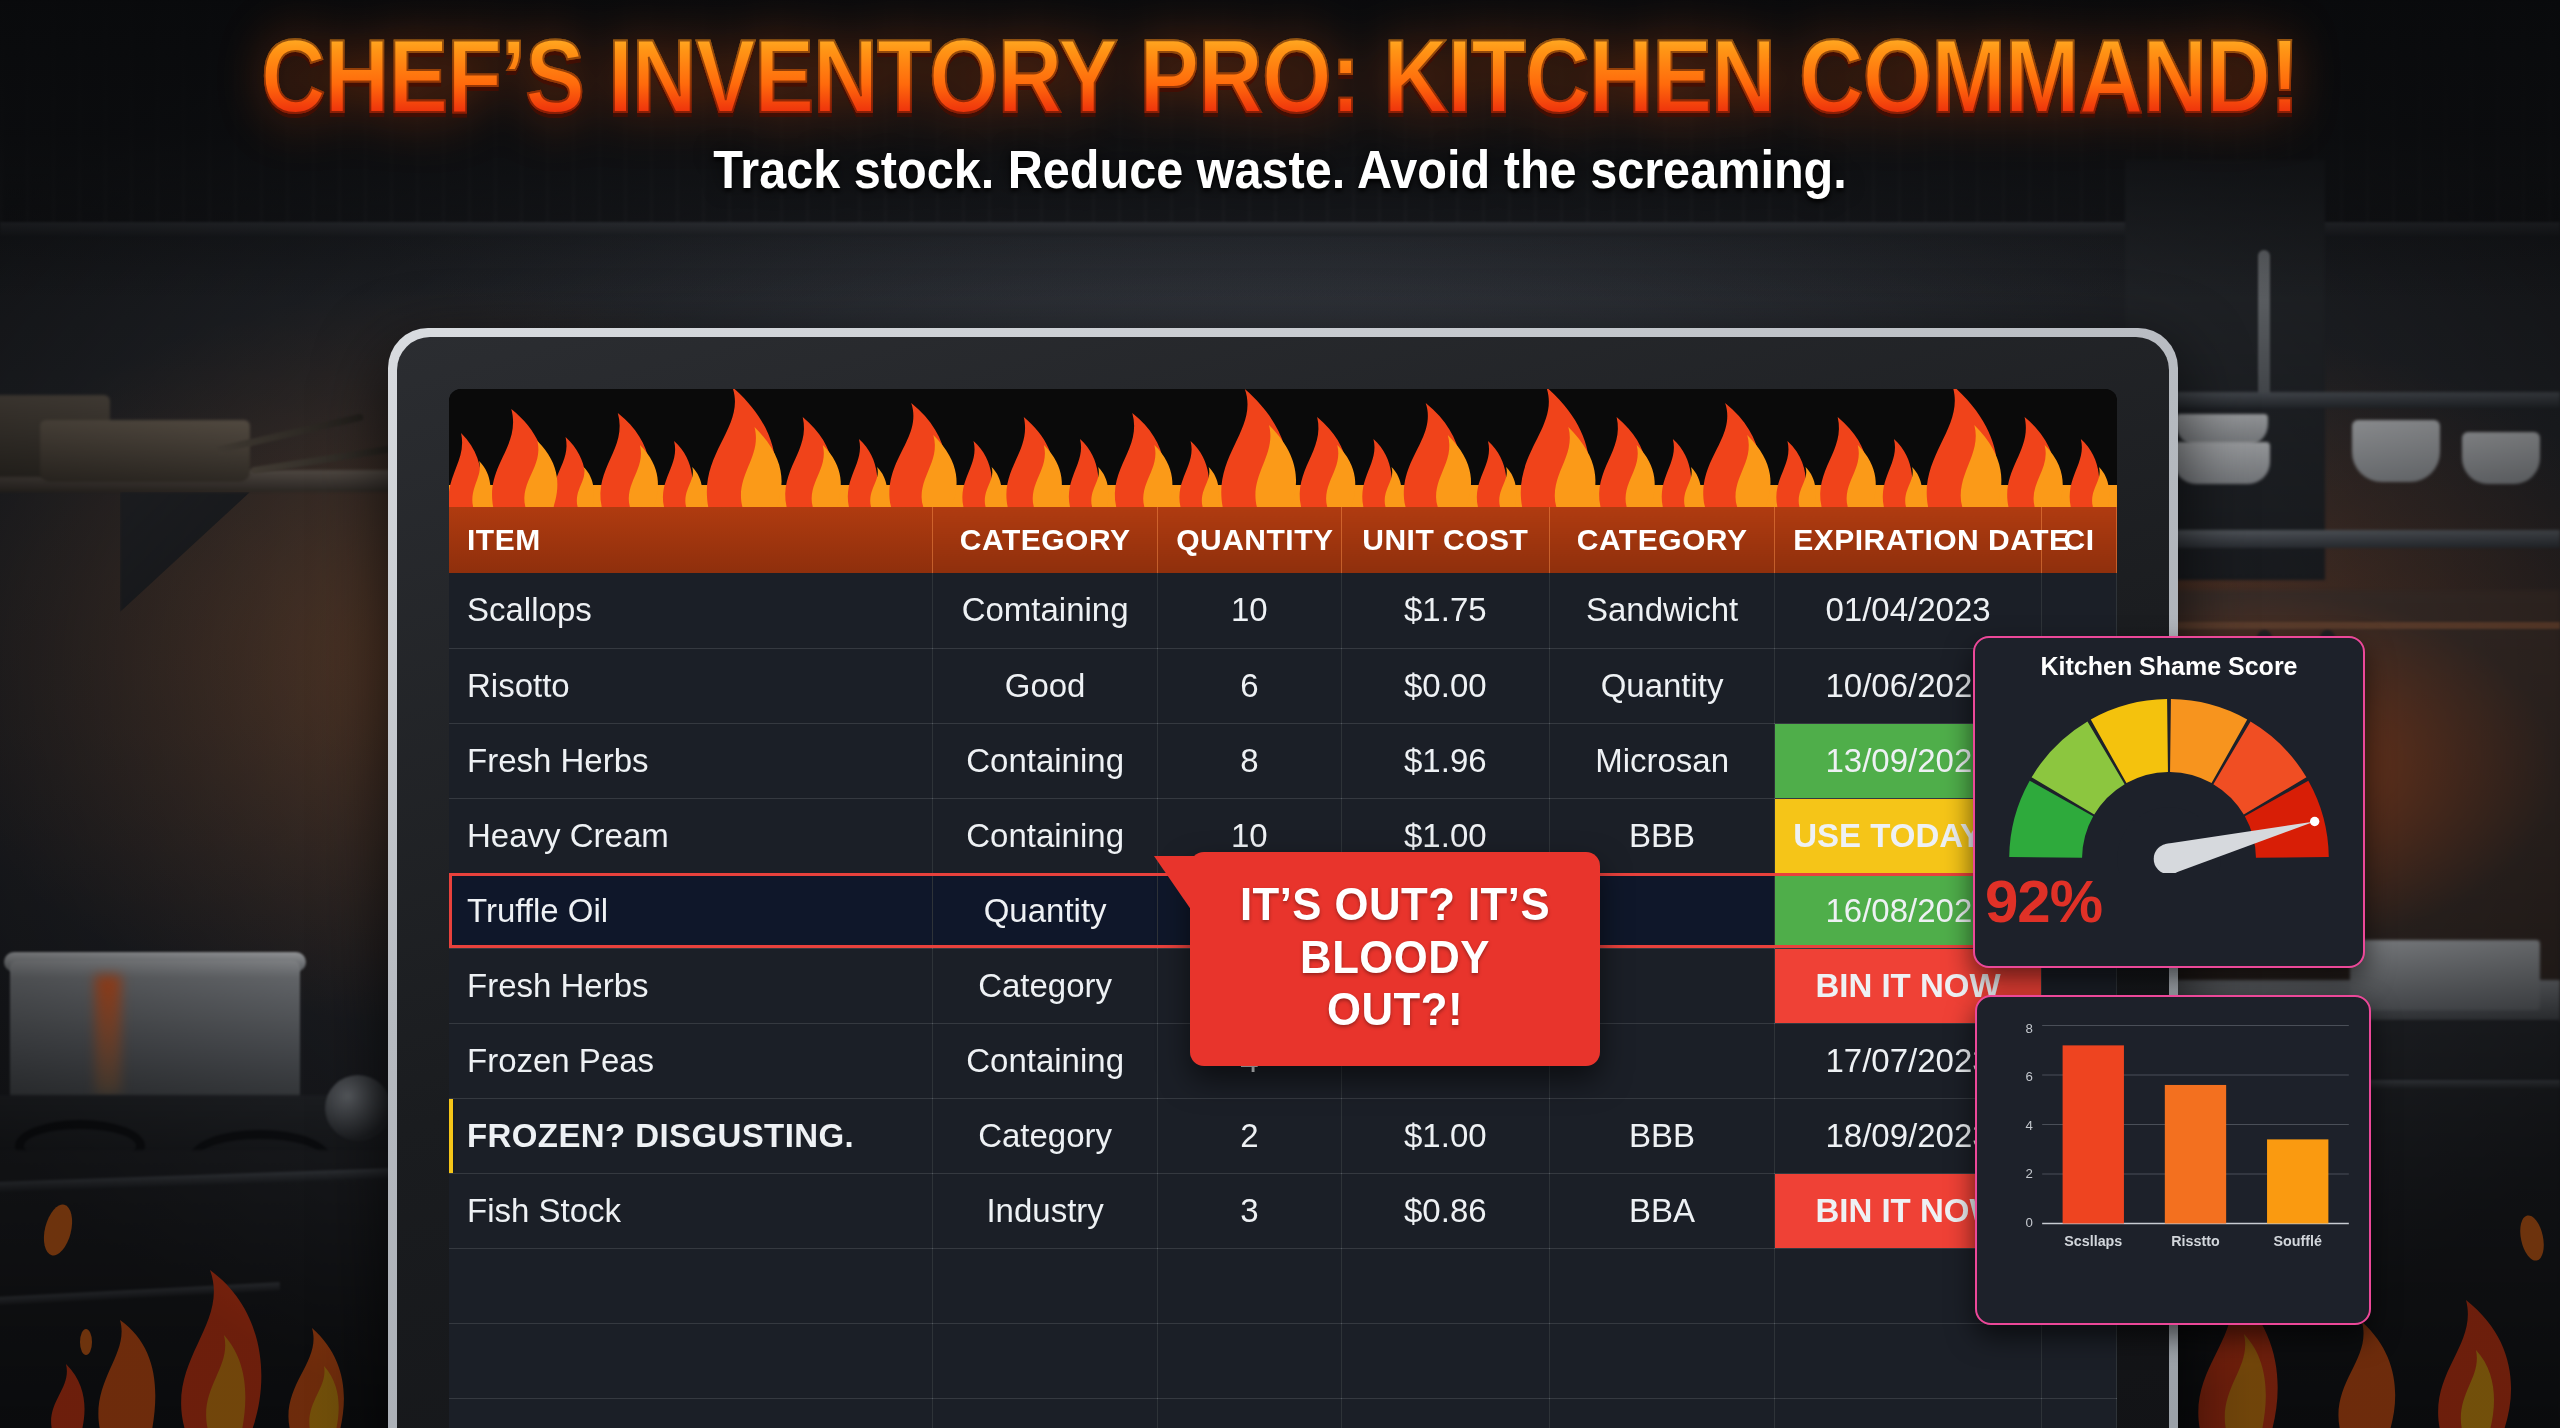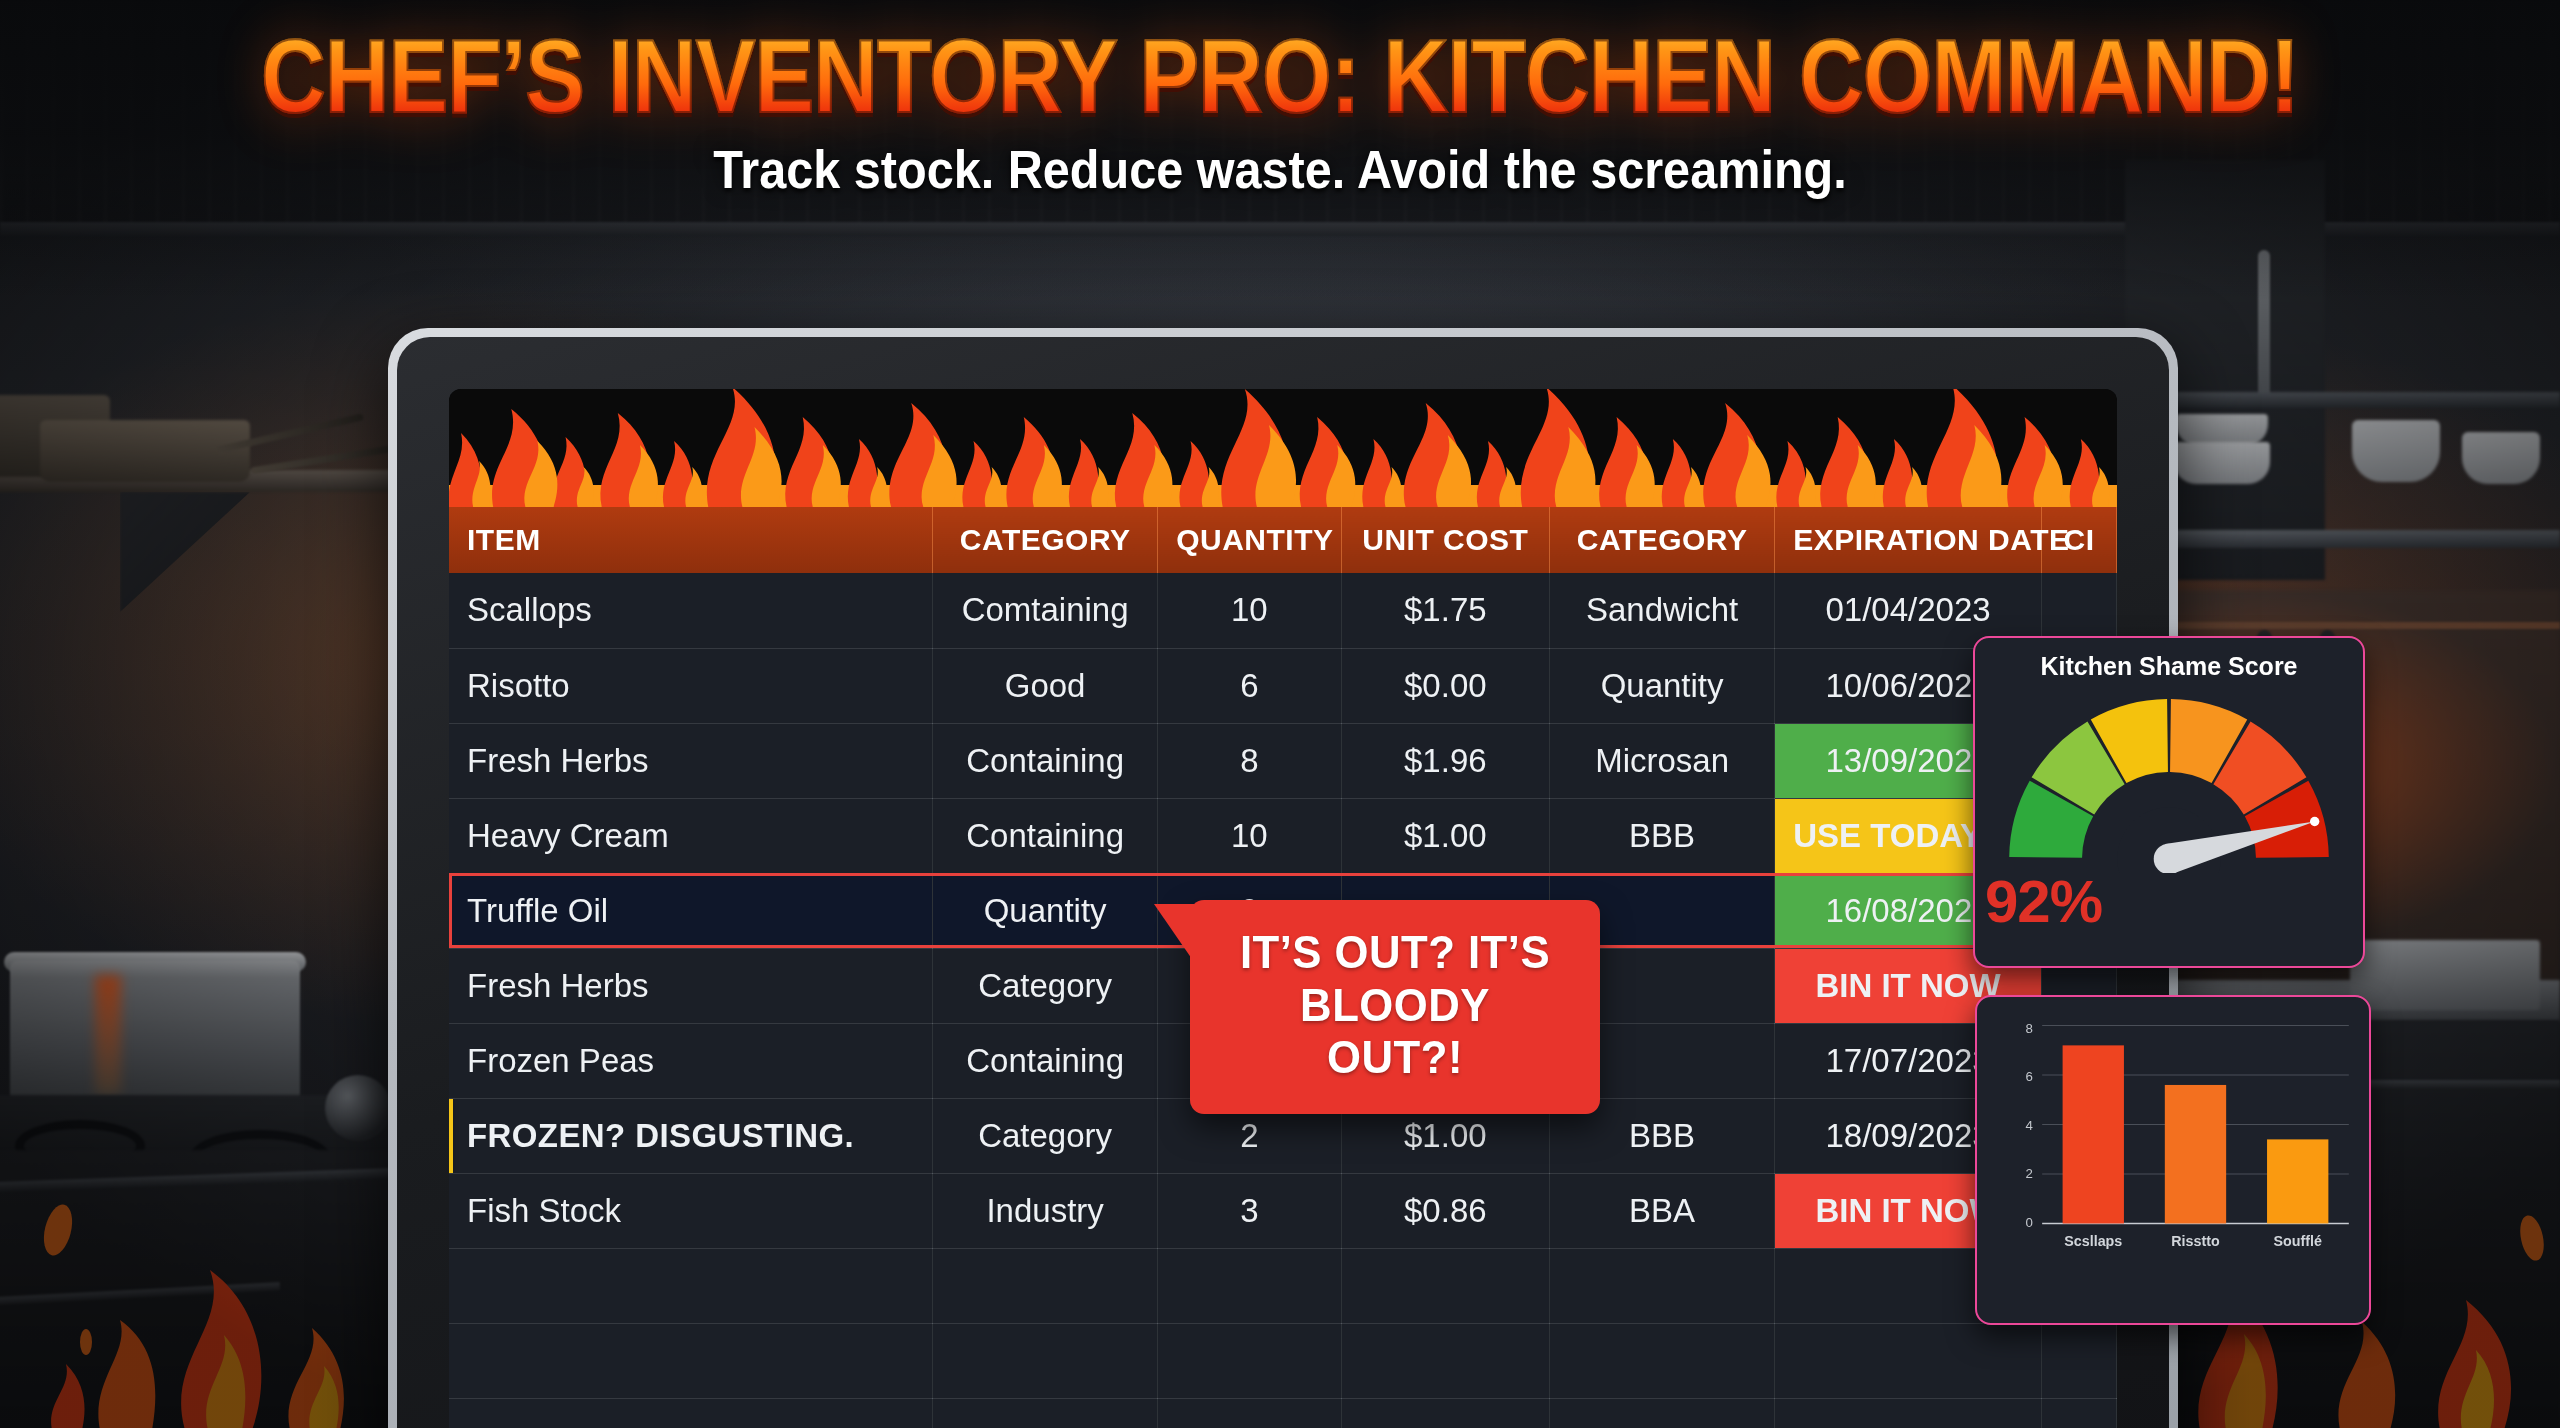--- a/index.html
+++ b/index.html
@@ -185,21 +185,21 @@
   .flag-badge {
     position:absolute; left:-44px; top:0; width:48px; height:75px;
     background:#f5c518; border-radius:7px 0 0 7px;
     display:flex; align-items:center; justify-content:center;
     box-shadow:-2px 2px 6px rgba(0,0,0,0.5);
   }
   .flagrow-anchor { position:relative; }
 
   
   .callout {
-    position:absolute; z-index:40; left:1190px; top:900px; width:410px;
+    position:absolute; z-index:40; left:1190px; top:852px; width:410px;
     background:#e8342c; border-radius:14px;
     padding:26px 24px 30px 24px; text-align:center;
     box-shadow: 0 14px 30px rgba(0,0,0,0.55);
   }
   .callout::before {
     content:""; position:absolute; left:-36px; top:4px;
     border-style:solid; border-width:0 40px 58px 0;
     border-color: transparent #e8342c transparent transparent;
   }
   .callout-text {

